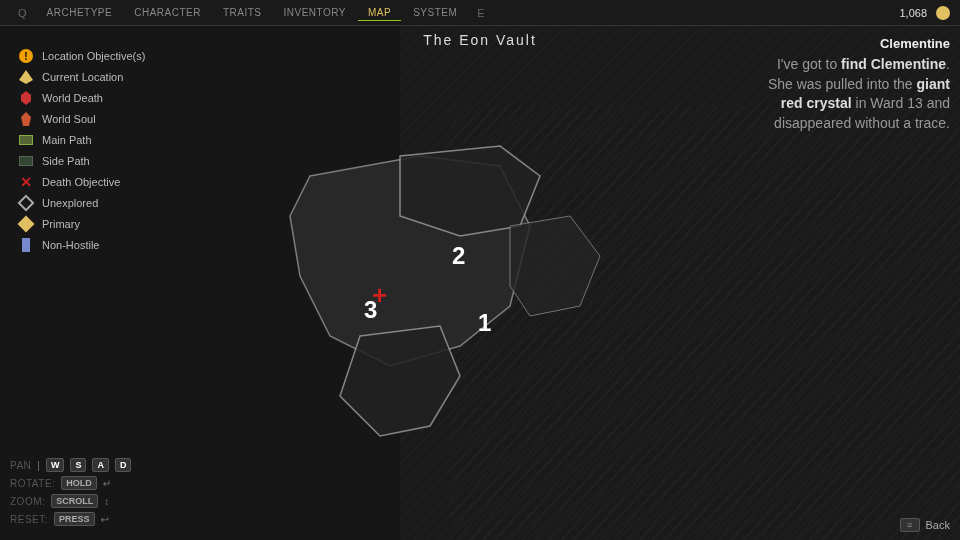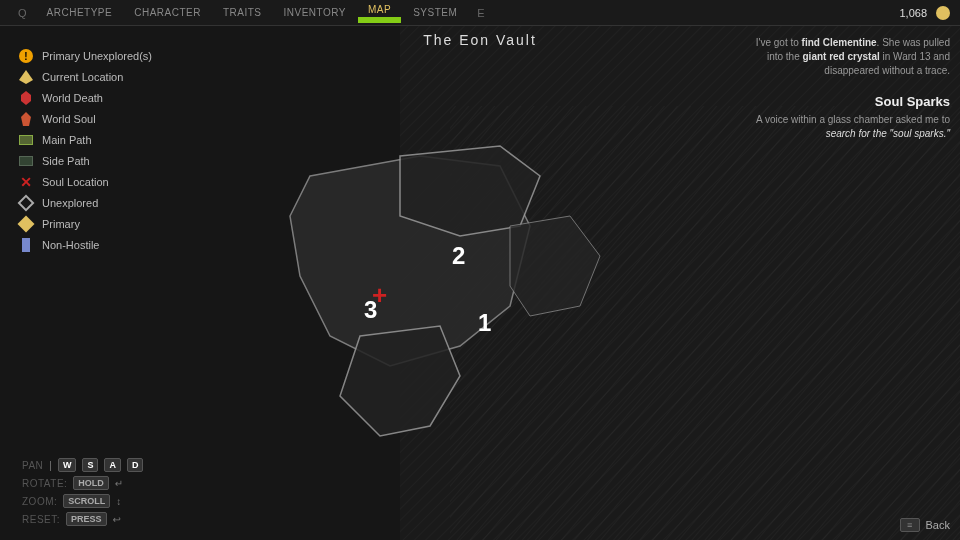--- a/index.html
+++ b/index.html
@@ -36,21 +36,21 @@
     .nav-item {
       font-size: 10px;
       color: #888;
       padding: 2px 10px;
       cursor: pointer;
       text-transform: uppercase;
       letter-spacing: 0.5px;
     }
     .nav-item.active {
       color: #e0c060;
-      border-bottom: 6px solid #84cc16;
+      border-bottom: 1px solid #84cc16;
     }
     .nav-q, .nav-e {
       font-size: 11px;
       color: #666;
       padding: 2px 8px;
     }
     .nav-right {
       display: flex;
       align-items: center;
       gap: 6px;
@@ -159,21 +159,21 @@
       margin-bottom: 16px;
       text-align: right;
     }
     .quest-title {
       font-size: 13px;
       color: #eee;
       font-weight: bold;
       margin-bottom: 4px;
     }
     .quest-desc {
-      font-size: 10px;
+      font-size: 14px;
       color: #999;
       line-height: 1.4;
     }
     .quest-desc strong {
       color: #ddd;
       font-weight: bold;
     }
     .quest-desc em {
       font-style: italic;
       color: #ddd;
@@ -205,21 +205,21 @@
       top: 0;
       left: 0;
       width: 100%;
       height: 100%;
     }
 
     
     .controls {
       position: absolute;
       bottom: 10px;
-      left: 22px;
+      left: 10px;
       z-index: 10;
       margin-top: 28px;
     }
     .control-row {
       display: flex;
       align-items: center;
       gap: 6px;
       margin-bottom: 4px;
       font-size: 10px;
       color: #777;
@@ -330,21 +330,21 @@
   </svg>
 </div>
 
 <div class="map-title">The Eon Vault</div>
 
 <div class="legend">
   <div class="legend-item">
     <div class="legend-icon">
       <div class="icon-exclamation">!</div>
     </div>
-    <span class="legend-text">Primary Unexplored(s)</span>
+    <span class="legend-text">Location Objective(s)</span>
   </div>
   <div class="legend-item">
     <div class="legend-icon">
       <svg width="14" height="14" viewBox="0 0 14 14">
           <polygon points="7,0 14,10 7,14 0,10" fill="#e0c060"></polygon>
         </svg>
     </div>
     <span class="legend-text">Current Location</span>
   </div>
   <div class="legend-item">
@@ -372,21 +372,21 @@
   <div class="legend-item">
     <div class="legend-icon">
       <div style="width:14px;height:10px;background:#334433;border:1px solid #556655;"></div>
     </div>
     <span class="legend-text">Side Path</span>
   </div>
   <div class="legend-item">
     <div class="legend-icon">
       <span class="icon-death">✕</span>
     </div>
-    <span class="legend-text">Soul Location</span>
+    <span class="legend-text">Death Objective</span>
   </div>
   <div class="legend-item">
     <div class="legend-icon">
       <div class="icon-unexplored"></div>
     </div>
     <span class="legend-text">Unexplored</span>
   </div>
   <div class="legend-item">
     <div class="legend-icon">
       <div class="icon-explored"></div>
@@ -396,28 +396,23 @@
   <div class="legend-item">
     <div class="legend-icon">
       <div class="icon-non-hostile"></div>
     </div>
     <span class="legend-text">Non-Hostile</span>
   </div>
 </div>
 
 <div class="right-panel">
   <div class="quest-entry">
+    <div class="quest-title">Clementine</div>
     <div class="quest-desc">
       I've got to <strong>find Clementine</strong>. She was pulled into the <strong>giant red crystal</strong> in Ward 13 and disappeared without a trace.
-    </div>
-  </div>
-  <div class="quest-entry">
-    <div class="quest-title">Soul Sparks</div>
-    <div class="quest-desc">
-      A voice within a glass chamber asked me to <em>search for the "soul sparks."</em>
     </div>
   </div>
 </div>
 
 <div class="controls">
   <div class="control-row">
     <span class="control-label">PAN</span>
     <span>|</span>
     <span class="control-key active">W</span>
     <span class="control-key active">S</span>

